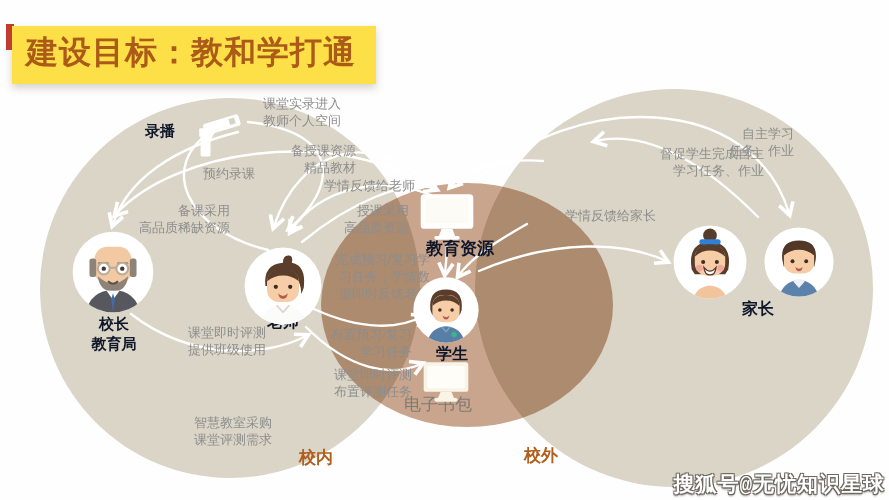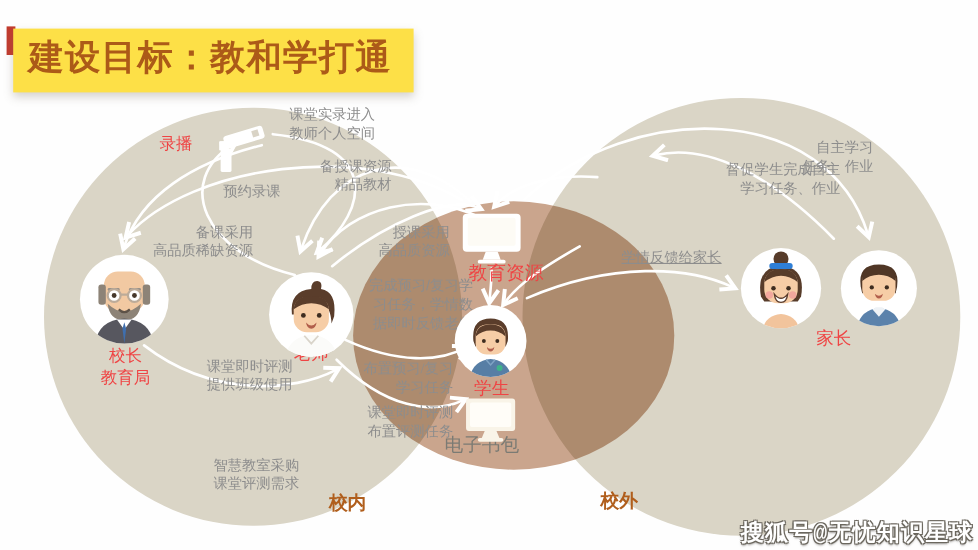--- a/index.html
+++ b/index.html
@@ -14,47 +14,47 @@
   .arrows{position:absolute;left:0;top:0;z-index:2;}
   
   .title-accent{position:absolute;left:6px;top:24px;width:8px;height:26px;background:#c23b2e;z-index:4;}
   .title-card{position:absolute;left:12px;top:26px;background:#fde047;padding:5px 20px 9px 14px;
               box-shadow:0 4px 8px rgba(120,110,95,.30);z-index:5;}
   .title-card h1{margin:0;font-size:32px;font-weight:bold;color:#ac5a18;letter-spacing:1px;}
   
   .flow-label{position:absolute;color:#8d8d8d;font-size:13px;line-height:1.32;
               white-space:pre-line;z-index:3;}
   .center{text-align:right;}
-  .entity-label{position:absolute;color:#ef4444;font-weight:normal;font-size:16px;line-height:1.35;
+  .entity-label{position:absolute;color:#0f172a;font-weight:bold;font-size:16px;line-height:1.35;
                 white-space:pre-line;z-index:3;}
   .zone-label{position:absolute;color:#b05e1c;font-weight:bold;font-size:17px;z-index:3;}
   .f0{left:263px;top:95px;width:96px;}
   .f1{left:256px;top:142px;width:100px;}
   .f2{left:203px;top:165px;width:70px;}
   .f3{left:324px;top:177px;width:104px;}
   .f4{left:120px;top:202px;width:110px;}
   .f5{left:325px;top:202px;width:84px;}
   .f6{left:318px;top:251px;width:112px;}
   .f7{left:316px;top:326px;width:96px;font-family:Liberation Serif, serif;}
   .f8{left:320px;top:366px;width:92px;}
   .f9{left:170px;top:324px;width:96px;}
   .f10{left:176px;top:414px;width:96px;}
   .f11{left:710px;top:125px;width:84px;}
   .f12{left:600px;top:145px;width:116px;margin-left:48px;}
-  .f13{left:565px;top:225px;width:110px;text-decoration:underline;}
+  .f13{left:565px;top:207px;width:110px;}
   .lbl-recorder{left:145px;top:121px;font-size:15px;}
   .lbl-principal{left:68px;top:314px;width:92px;text-align:center;font-size:15px;}
   .lbl-teacher{left:259px;top:311px;width:48px;text-align:center;}
   .lbl-resources{left:402px;top:238px;width:92px;text-align:right;font-size:17px;}
-  .lbl-student{left:426px;top:343px;width:42px;text-align:center;}
+  .lbl-student{left:426px;top:343px;width:42px;text-align:right;}
   .lbl-ebag{left:404px;top:394px;width:86px;text-align:left;font-size:17px;
             font-weight:normal;color:#7b7b74;}
   .lbl-parents{left:736px;top:298px;width:44px;text-align:center;}
   .zone-in{left:299px;top:446px;}
-  .zone-out{left:546px;top:444px;text-align:center;}
+  .zone-out{left:524px;top:444px;text-align:center;}
   
   .avatar,.icon-block{position:absolute;z-index:3;}
   .avatar svg,.icon-block svg{display:block;}
   .av-principal{left:71px;top:230px;width:84px;height:84px;}
   .av-teacher{left:243px;top:246px;width:80px;height:80px;}
   .av-student{left:412px;top:276px;width:68px;height:68px;}
   .av-parent-f{left:672px;top:224px;width:76px;height:76px;}
   .av-parent-m{left:763px;top:226px;width:72px;height:72px;}
   .ic-camera{left:190px;top:102px;width:66px;height:56px;}
   .ic-monitor-res{left:418px;top:193px;width:58px;height:48px;}
@@ -103,20 +103,21 @@
   <div class="title-accent"></div>
   <div class="title-card">
     <h1>建设目标：教和学打通</h1>
   </div>
 
   <div class="flow-label f1 center">备授课资源
 精品教材</div>
   <div class="flow-label f0">课堂实录进入
 教师个人空间</div>
   <div class="flow-label f2">预约录课</div>
+  <div class="flow-label f3">学情反馈给老师</div>
   <div class="flow-label f4 center">备课采用
 高品质稀缺资源</div>
   <div class="flow-label f5 center">授课采用
 高品质资源</div>
   <div class="flow-label f6 center">完成预习/复习学
 习任务，学情数
 据即时反馈老师</div>
   <div class="flow-label f7 center">布置预习/复习
 学习任务</div>
   <div class="flow-label f8 center">课堂即时评测

